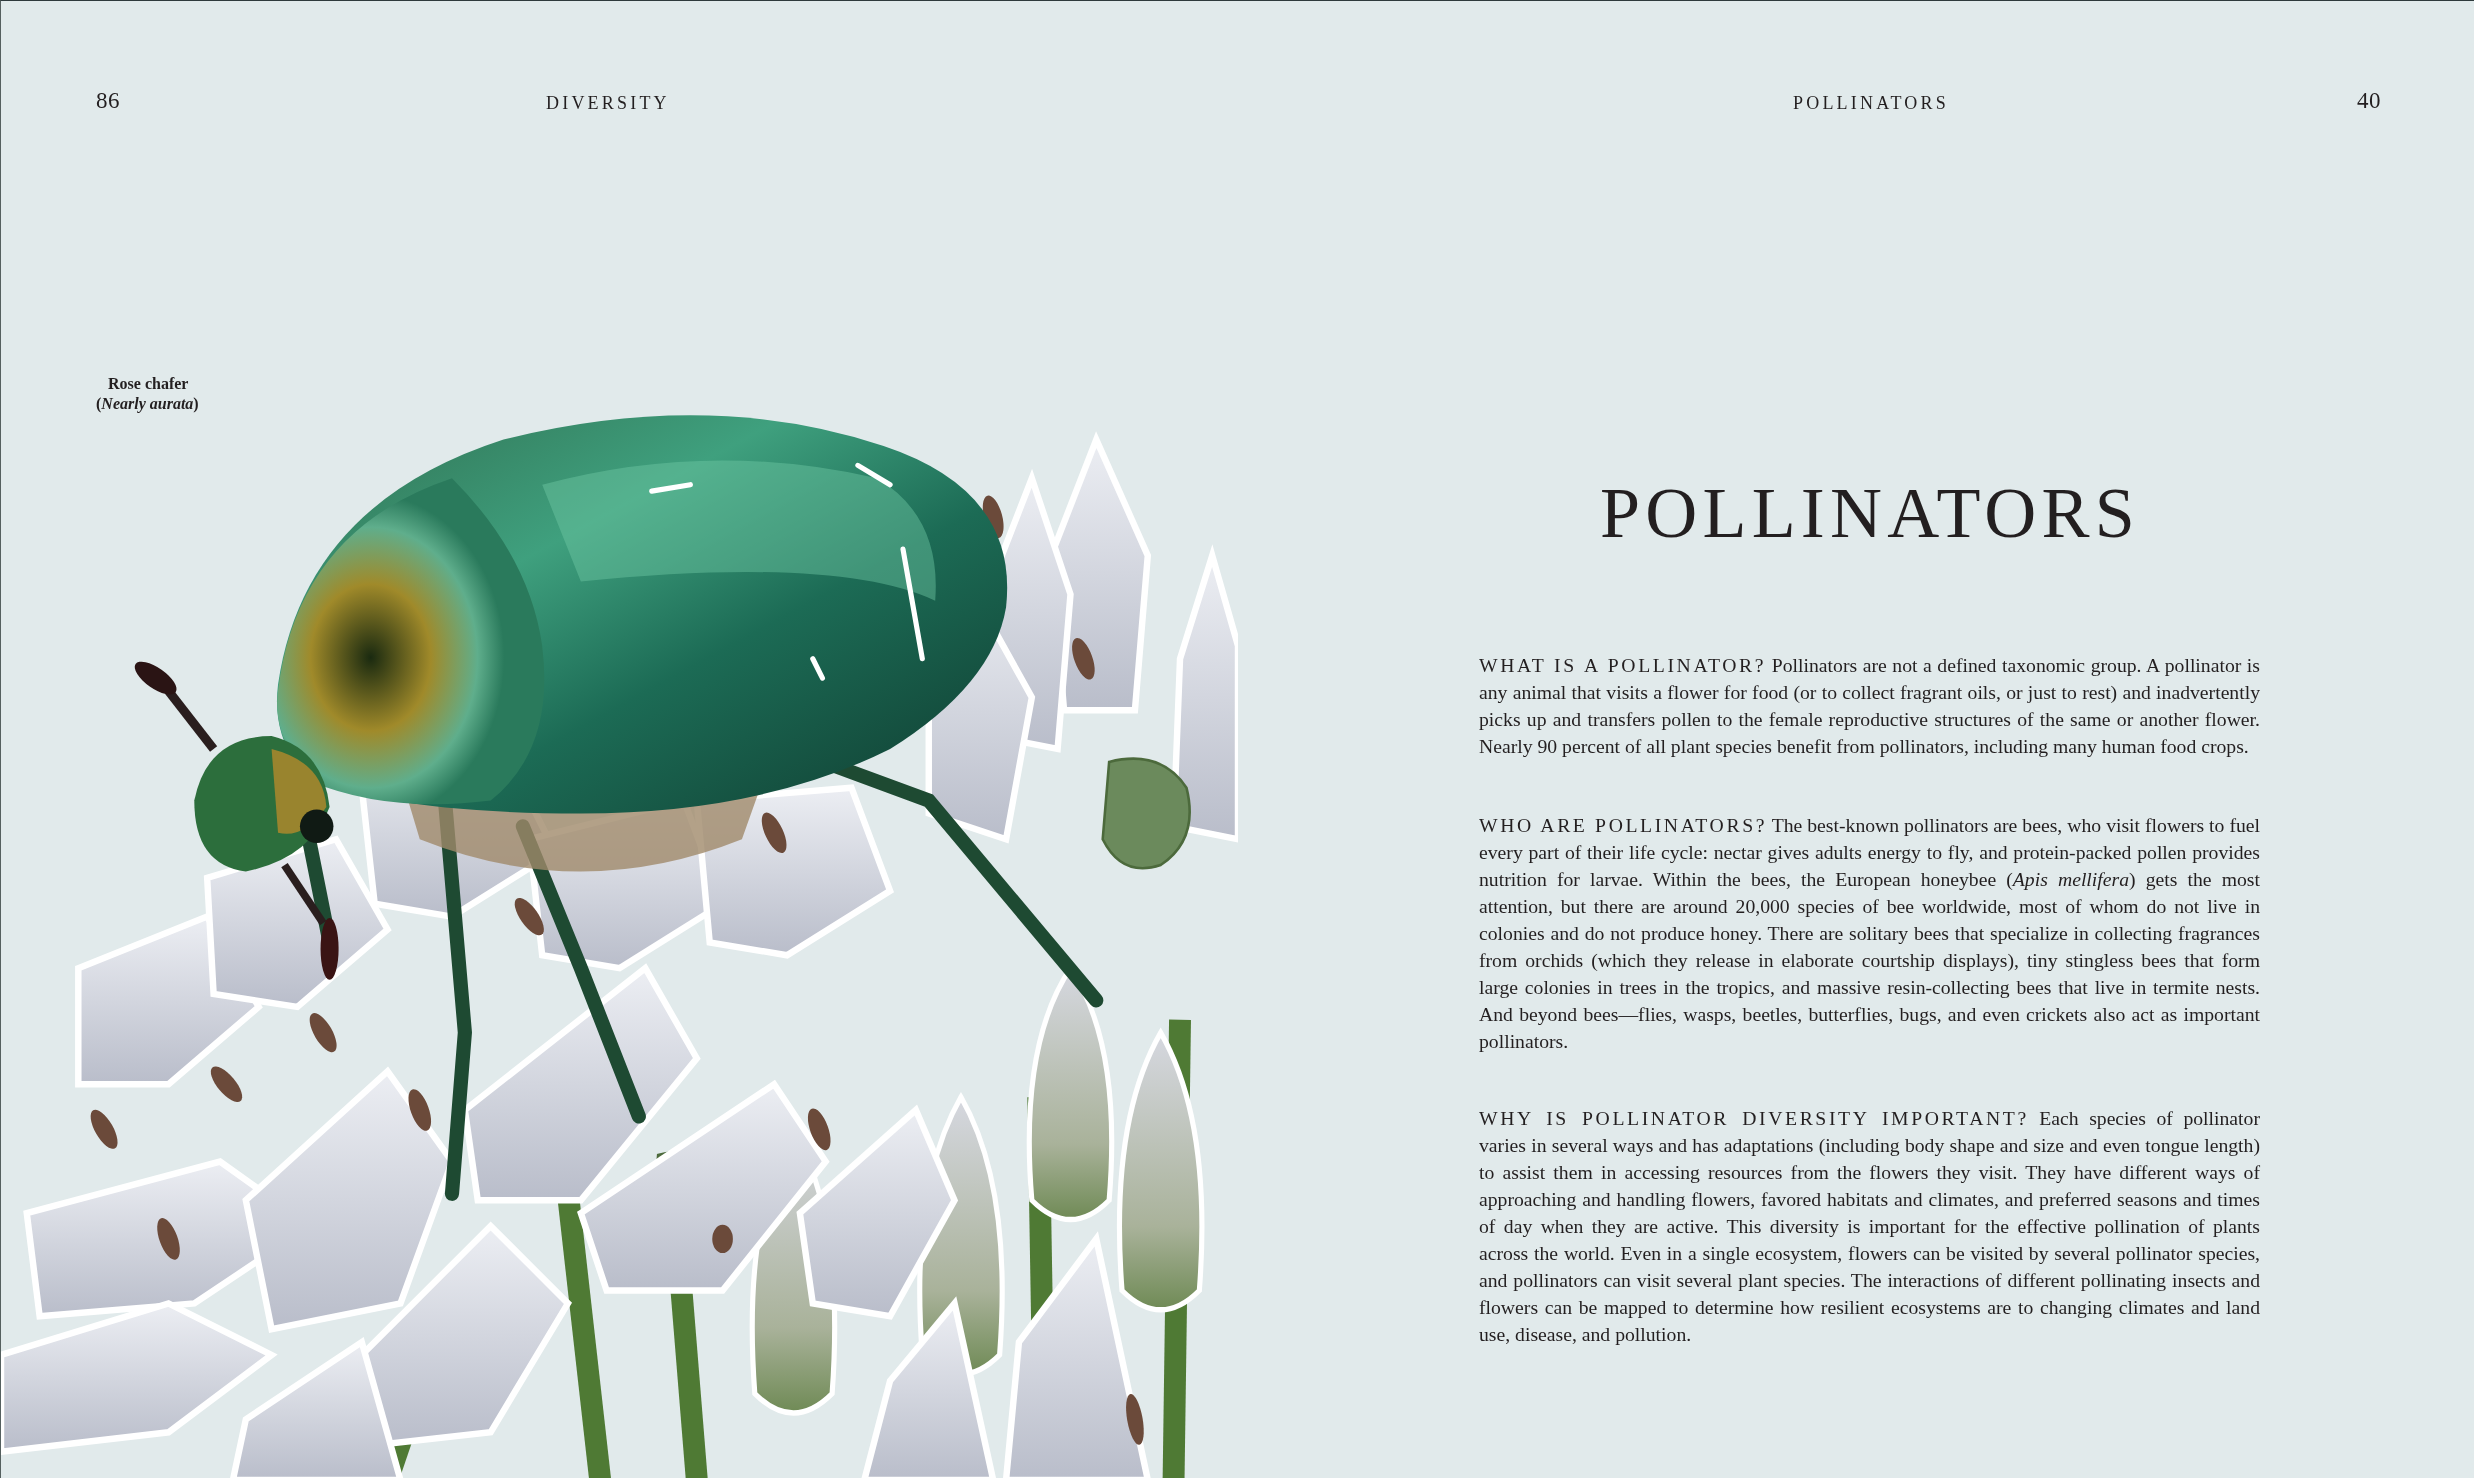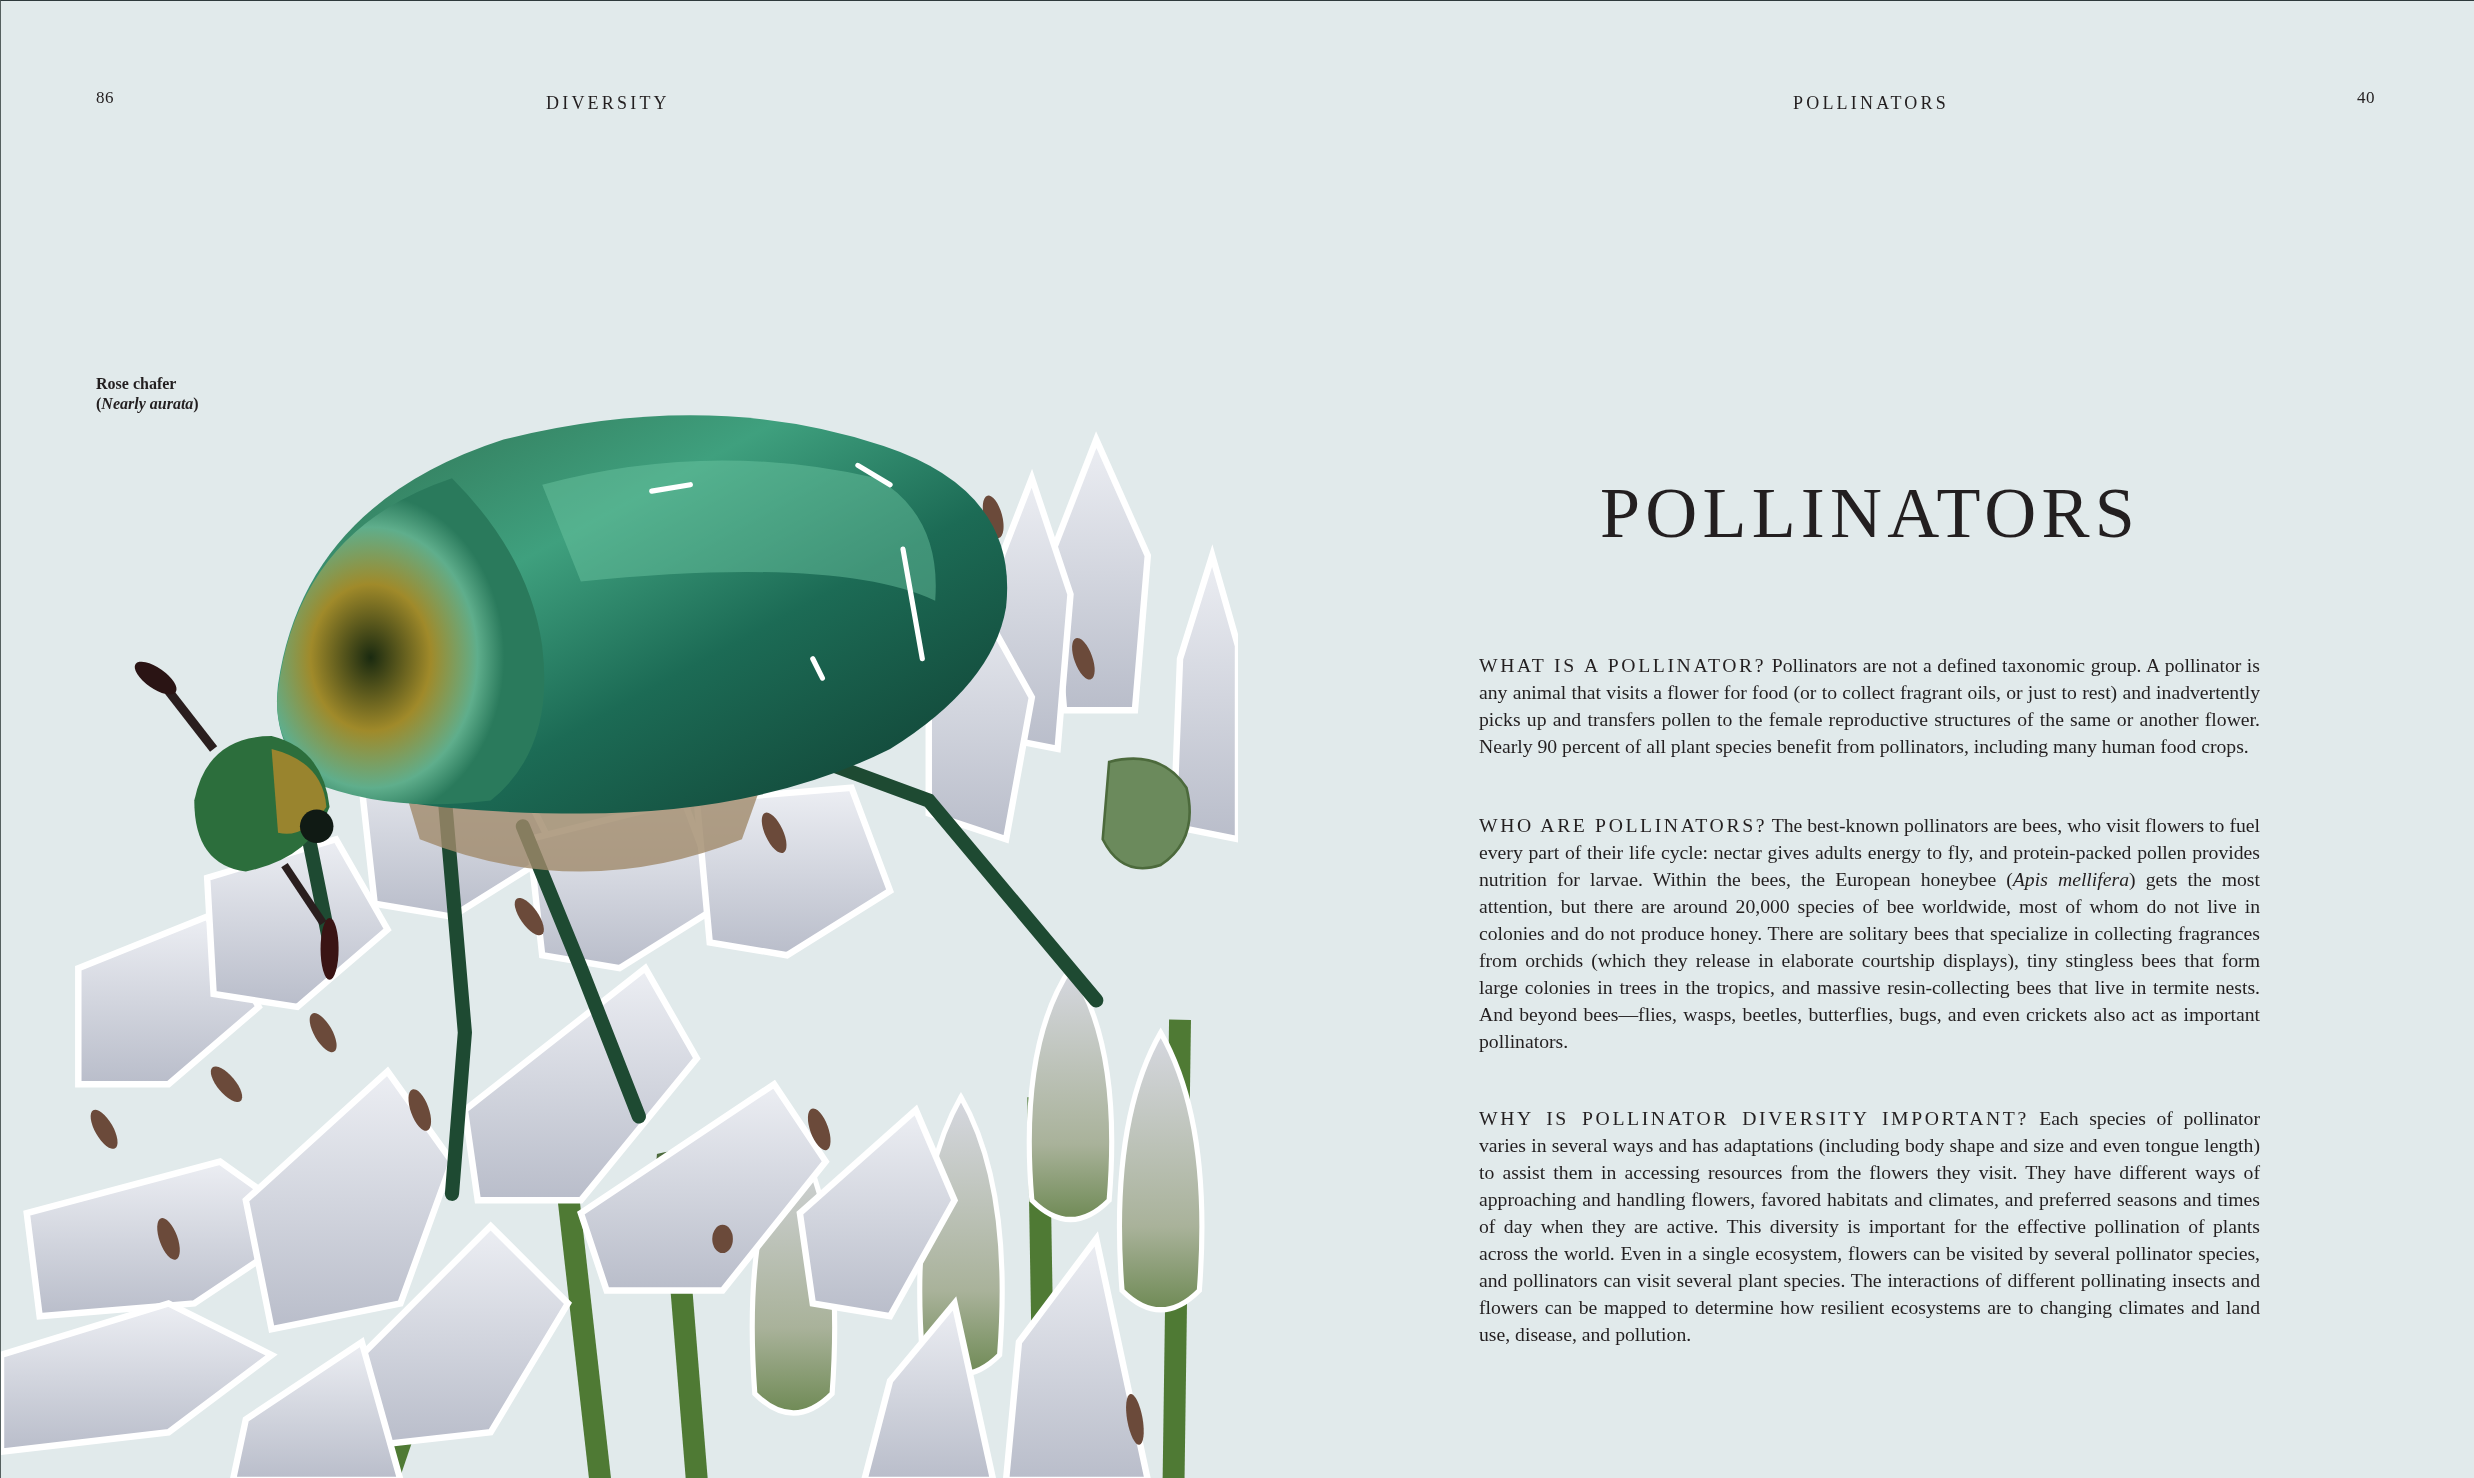--- a/index.html
+++ b/index.html
@@ -4,29 +4,29 @@
 <style>
   html, body { margin: 0; padding: 0; }
   body {
     width: 2475px; height: 1478px; overflow: hidden;
     background: #e1eaeb;
     font-family: "Liberation Serif", "DejaVu Serif", serif;
     color: #231f20;
     position: relative;
   }
   .spread { position: absolute; inset: 0; border-top: 1.9px solid #2e3a3c; border-left: 1.9px solid #55605f; box-sizing: border-box; }
-  .folio { position: absolute; top: 87px; font-size: 17px; letter-spacing: 0.6px; }
+  .folio { position: absolute; top: 87px; font-size: 23px; letter-spacing: 0.6px; }
   .running { position: absolute; top: 92px; font-size: 18px; letter-spacing: 3.2px; }
   #folio-left { left: 95px; }
   #running-left { left: 545px; }
   #running-right { left: 1792px; }
   #folio-right { left: 2356px; }
 
   .caption { position: absolute; left: 95px; top: 373px; width: 232px; font-size: 16px; line-height: 20px; }
-  .caption .cap-title { font-weight: bold; display: block; }
+  .caption .cap-title { font-weight: bold; display: block; margin-left: 12px; }
   .caption .cap-latin { font-weight: bold; display: block; }
   .caption .cap-latin i { font-style: italic; }
   .caption .cap-body { display: block; }
 
   .illustration { position: absolute; left: 0; top: 387px; width: 1237px; height: 1092px; overflow: hidden; }
   .illustration svg { width: 100%; height: 100%; display: block; }
 
   .dek { position: absolute; left: 1463px; top: 180px; width: 812px; text-align: center;
          font-style: italic; font-size: 26px; line-height: 34px; }
   .title { position: absolute; left: 1463px; top: 474px; width: 812px; text-align: center;

